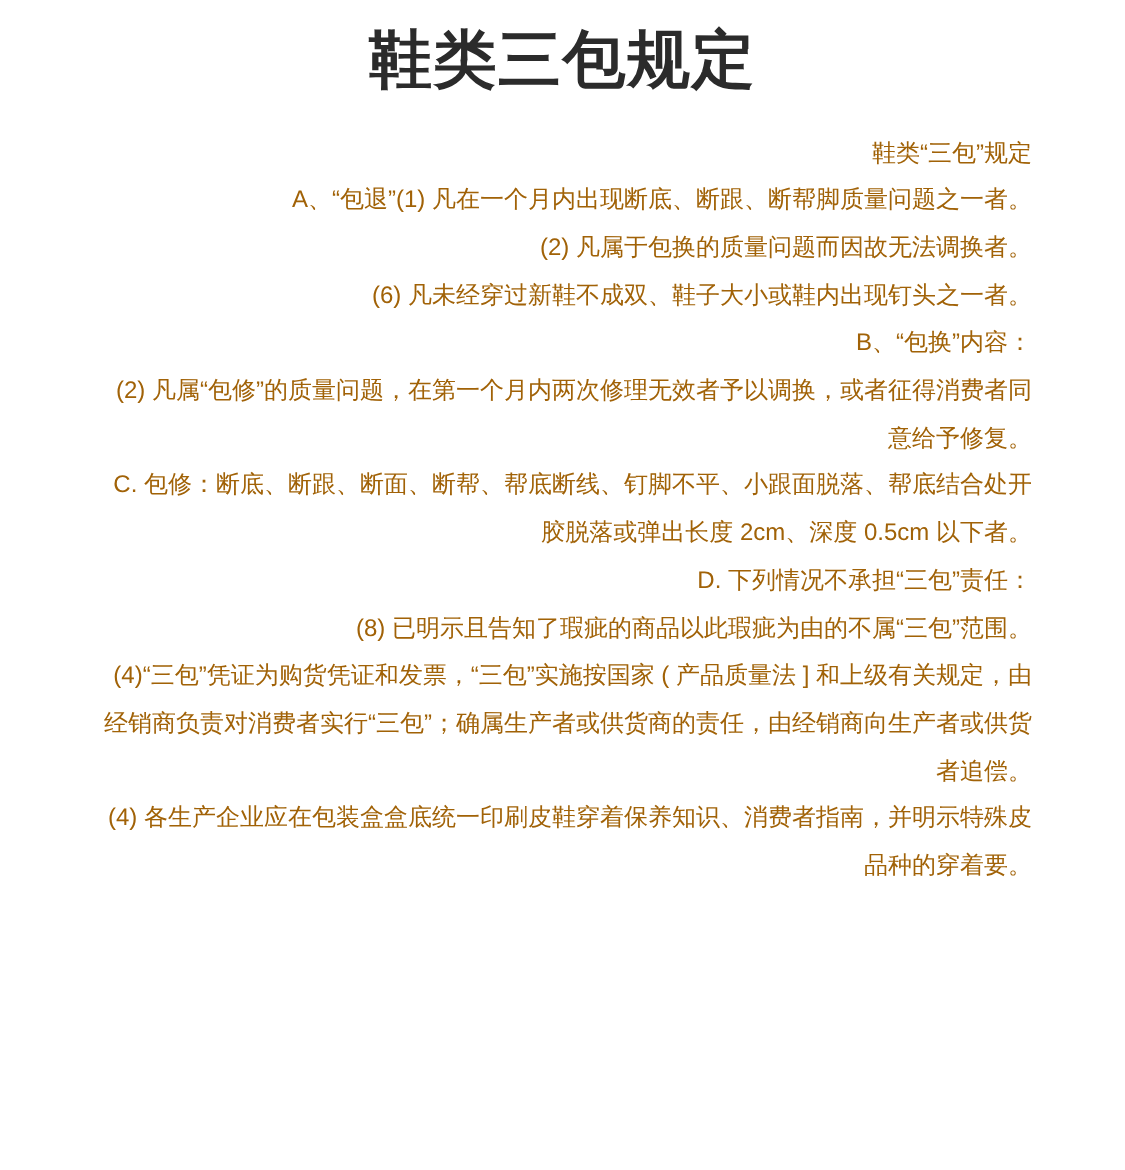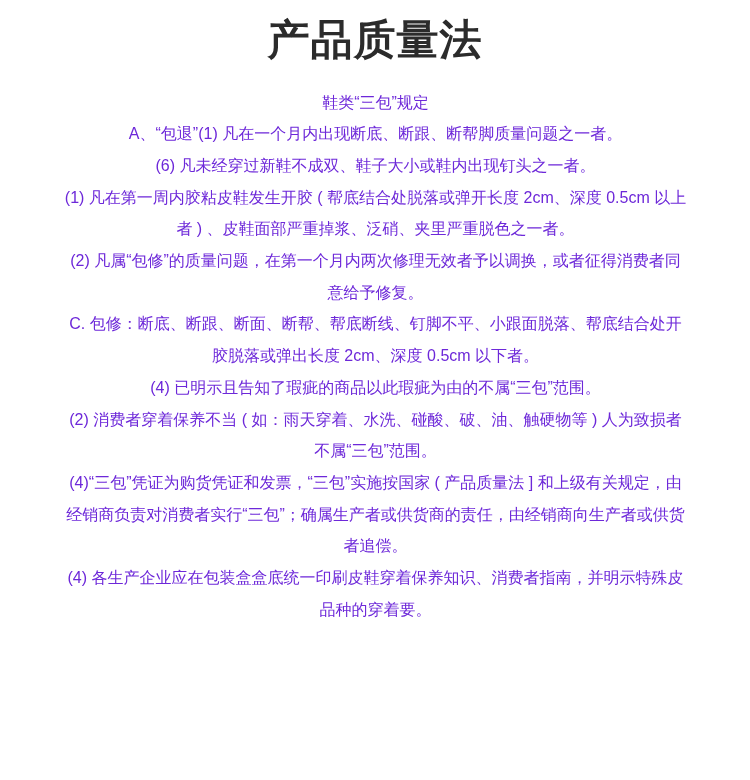--- a/index.html
+++ b/index.html
@@ -22,36 +22,37 @@
     font-weight: 900;
     color: #2b2b2b;
     letter-spacing: 1px;
   }
   .doc-body {
     padding: 20px 62px 0 63px;
   }
   .doc-body p {
     font-size: 16px;
     line-height: 31.7px;
-    color: #6d28d9;
+    color: #a16207;
     font-weight: 400;
-    text-align: center;
+    text-align: right;
     word-break: break-word;
   }
 </style>
 </head>
 <body>
 
 <div class="page">
-  <h1 class="doc-title">产品质量法</h1>
+  <h1 class="doc-title">鞋类三包规定</h1>
   <div class="doc-body">
     <p>鞋类“三包”规定</p>
     <p>A、“包退”(1) 凡在一个月内出现断底、断跟、断帮脚质量问题之一者。</p>
+    <p>(2) 凡属于包换的质量问题而因故无法调换者。</p>
     <p>(6) 凡未经穿过新鞋不成双、鞋子大小或鞋内出现钉头之一者。</p>
-    <p>(1) 凡在第一周内胶粘皮鞋发生开胶 ( 帮底结合处脱落或弹开长度 2cm、深度 0.5cm 以上者 ) 、皮鞋面部严重掉浆、泛硝、夹里严重脱色之一者。</p>
+    <p>B、“包换”内容：</p>
     <p>(2) 凡属“包修”的质量问题，在第一个月内两次修理无效者予以调换，或者征得消费者同意给予修复。</p>
     <p>C. 包修：断底、断跟、断面、断帮、帮底断线、钉脚不平、小跟面脱落、帮底结合处开胶脱落或弹出长度 2cm、深度 0.5cm 以下者。</p>
-    <p>(4) 已明示且告知了瑕疵的商品以此瑕疵为由的不属“三包”范围。</p>
-    <p>(2) 消费者穿着保养不当 ( 如：雨天穿着、水洗、碰酸、破、油、触硬物等 ) 人为致损者不属“三包”范围。</p>
+    <p>D. 下列情况不承担“三包”责任：</p>
+    <p>(8) 已明示且告知了瑕疵的商品以此瑕疵为由的不属“三包”范围。</p>
     <p>(4)“三包”凭证为购货凭证和发票，“三包”实施按国家 ( 产品质量法 ] 和上级有关规定，由经销商负责对消费者实行“三包”；确属生产者或供货商的责任，由经销商向生产者或供货者追偿。</p>
     <p>(4) 各生产企业应在包装盒盒底统一印刷皮鞋穿着保养知识、消费者指南，并明示特殊皮品种的穿着要。</p>
   </div>
 </div>
 
 </body></html>

